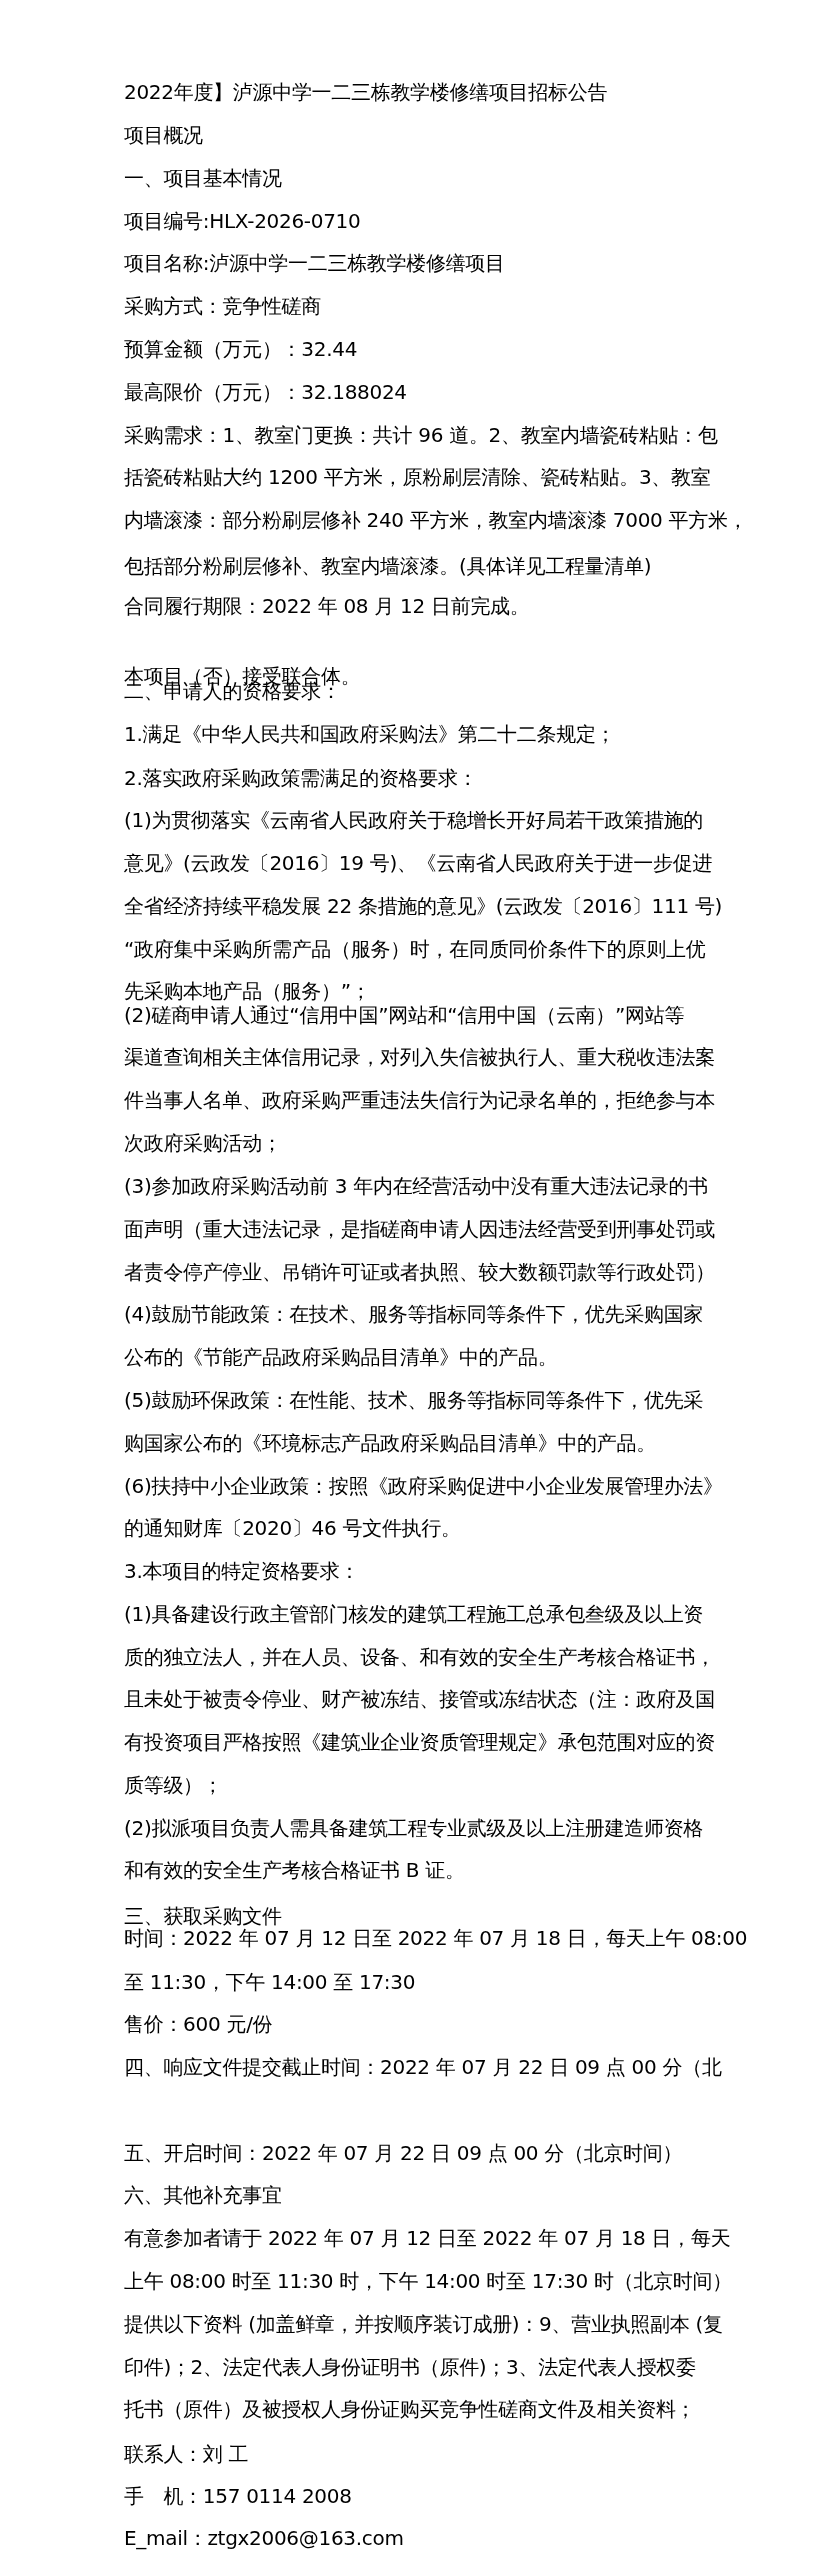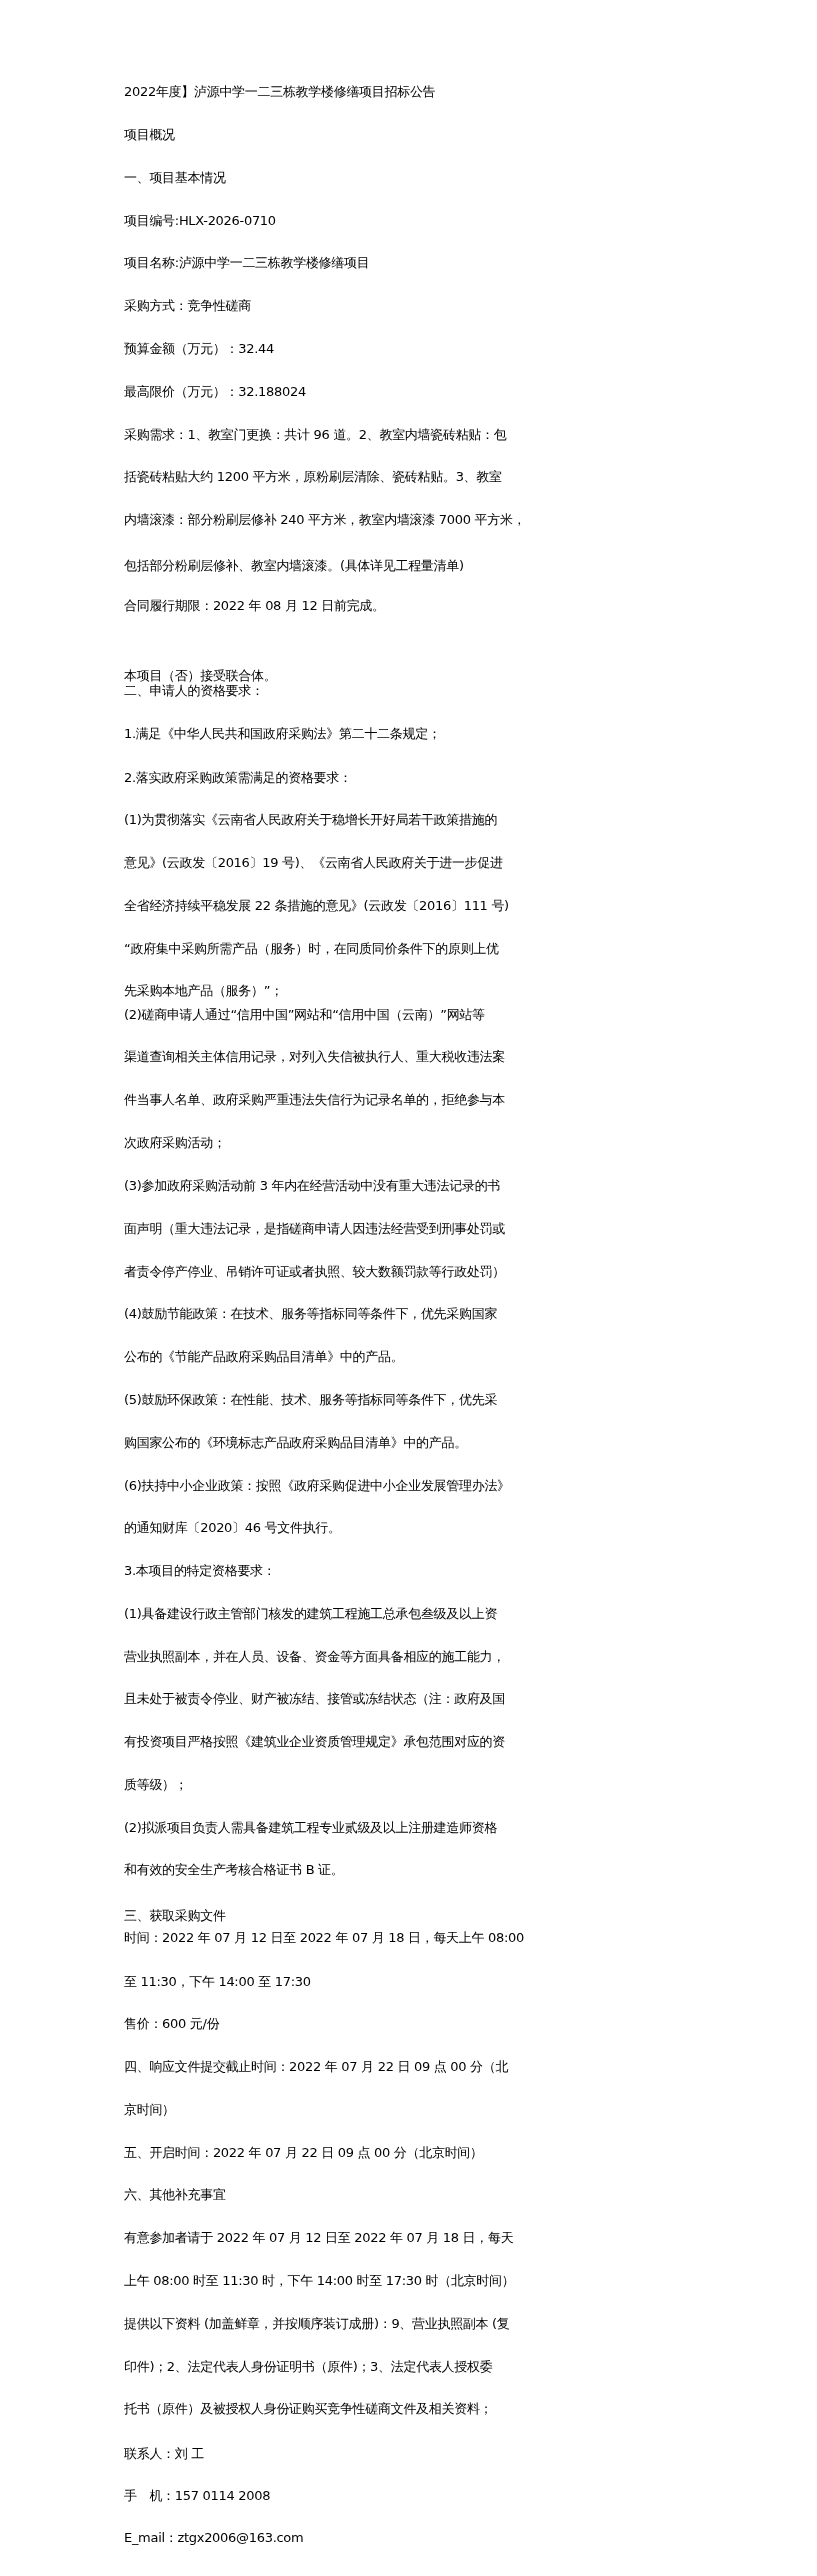--- a/index.html
+++ b/index.html
@@ -21,21 +21,21 @@
       top: 0;
       width: 818px;
       height: 2633px;
     }
     .ln {
       position: absolute;
       left: 124px;
       width: 577px;
       height: 23px;
       line-height: 20.6px;
-      font-size: 13px;
+      font-size: 20px;
       white-space: nowrap;
       overflow: visible;
       letter-spacing: -0.3px;
     }
   </style>
 </head>
 <body>
 
 <div class="doc">
 
@@ -71,34 +71,33 @@
   <div class="ln" style="top:1219px">面声明（重大违法记录，是指磋商申请人因违法经营受到刑事处罚或</div>
   <div class="ln" style="top:1262px">者责令停产停业、吊销许可证或者执照、较大数额罚款等行政处罚）</div>
   <div class="ln" style="top:1304px">(4)鼓励节能政策：在技术、服务等指标同等条件下，优先采购国家</div>
   <div class="ln" style="top:1347px">公布的《节能产品政府采购品目清单》中的产品。</div>
   <div class="ln" style="top:1390px">(5)鼓励环保政策：在性能、技术、服务等指标同等条件下，优先采</div>
   <div class="ln" style="top:1433px">购国家公布的《环境标志产品政府采购品目清单》中的产品。</div>
   <div class="ln" style="top:1476px">(6)扶持中小企业政策：按照《政府采购促进中小企业发展管理办法》</div>
   <div class="ln" style="top:1518px">的通知财库〔2020〕46 号文件执行。</div>
   <div class="ln" style="top:1561px">3.本项目的特定资格要求：</div>
   <div class="ln" style="top:1604px">(1)具备建设行政主管部门核发的建筑工程施工总承包叁级及以上资</div>
-  <div class="ln" style="top:1647px">营业执照副本，并在人员、设备、资金等方面具备相应的施工能力，</div>
+  <div class="ln" style="top:1647px">质的独立法人，并在人员、设备、和有效的安全生产考核合格证书，</div>
   <div class="ln" style="top:1689px">且未处于被责令停业、财产被冻结、接管或冻结状态（注：政府及国</div>
   <div class="ln" style="top:1732px">有投资项目严格按照《建筑业企业资质管理规定》承包范围对应的资</div>
   <div class="ln" style="top:1775px">质等级）；</div>
   <div class="ln" style="top:1818px">(2)拟派项目负责人需具备建筑工程专业贰级及以上注册建造师资格</div>
   <div class="ln" style="top:1860px">和有效的安全生产考核合格证书 B 证。</div>
 
   <div class="ln" style="top:1906px">三、获取采购文件</div>
   <div class="ln" style="top:1928px">时间：2022 年 07 月 12 日至 2022 年 07 月 18 日，每天上午 08:00</div>
   <div class="ln" style="top:1972px">至 11:30，下午 14:00 至 17:30</div>
   <div class="ln" style="top:2014px">售价：600 元/份</div>
 
   <div class="ln" style="top:2057px">四、响应文件提交截止时间：2022 年 07 月 22 日 09 点 00 分（北</div>
-  <div class="ln" style="top:2100px">京时间）</div>
 
   <div class="ln" style="top:2143px">五、开启时间：2022 年 07 月 22 日 09 点 00 分（北京时间）</div>
 
   <div class="ln" style="top:2185px">六、其他补充事宜</div>
   <div class="ln" style="top:2228px">有意参加者请于 2022 年 07 月 12 日至 2022 年 07 月 18 日，每天</div>
   <div class="ln" style="top:2271px">上午 08:00 时至 11:30 时，下午 14:00 时至 17:30 时（北京时间）</div>
   <div class="ln" style="top:2314px">提供以下资料 (加盖鲜章，并按顺序装订成册)：9、营业执照副本 (复</div>
   <div class="ln" style="top:2357px">印件)；2、法定代表人身份证明书（原件)；3、法定代表人授权委</div>
   <div class="ln" style="top:2399px">托书（原件）及被授权人身份证购买竞争性磋商文件及相关资料；</div>
   <div class="ln" style="top:2444px">联系人：刘 工</div>

